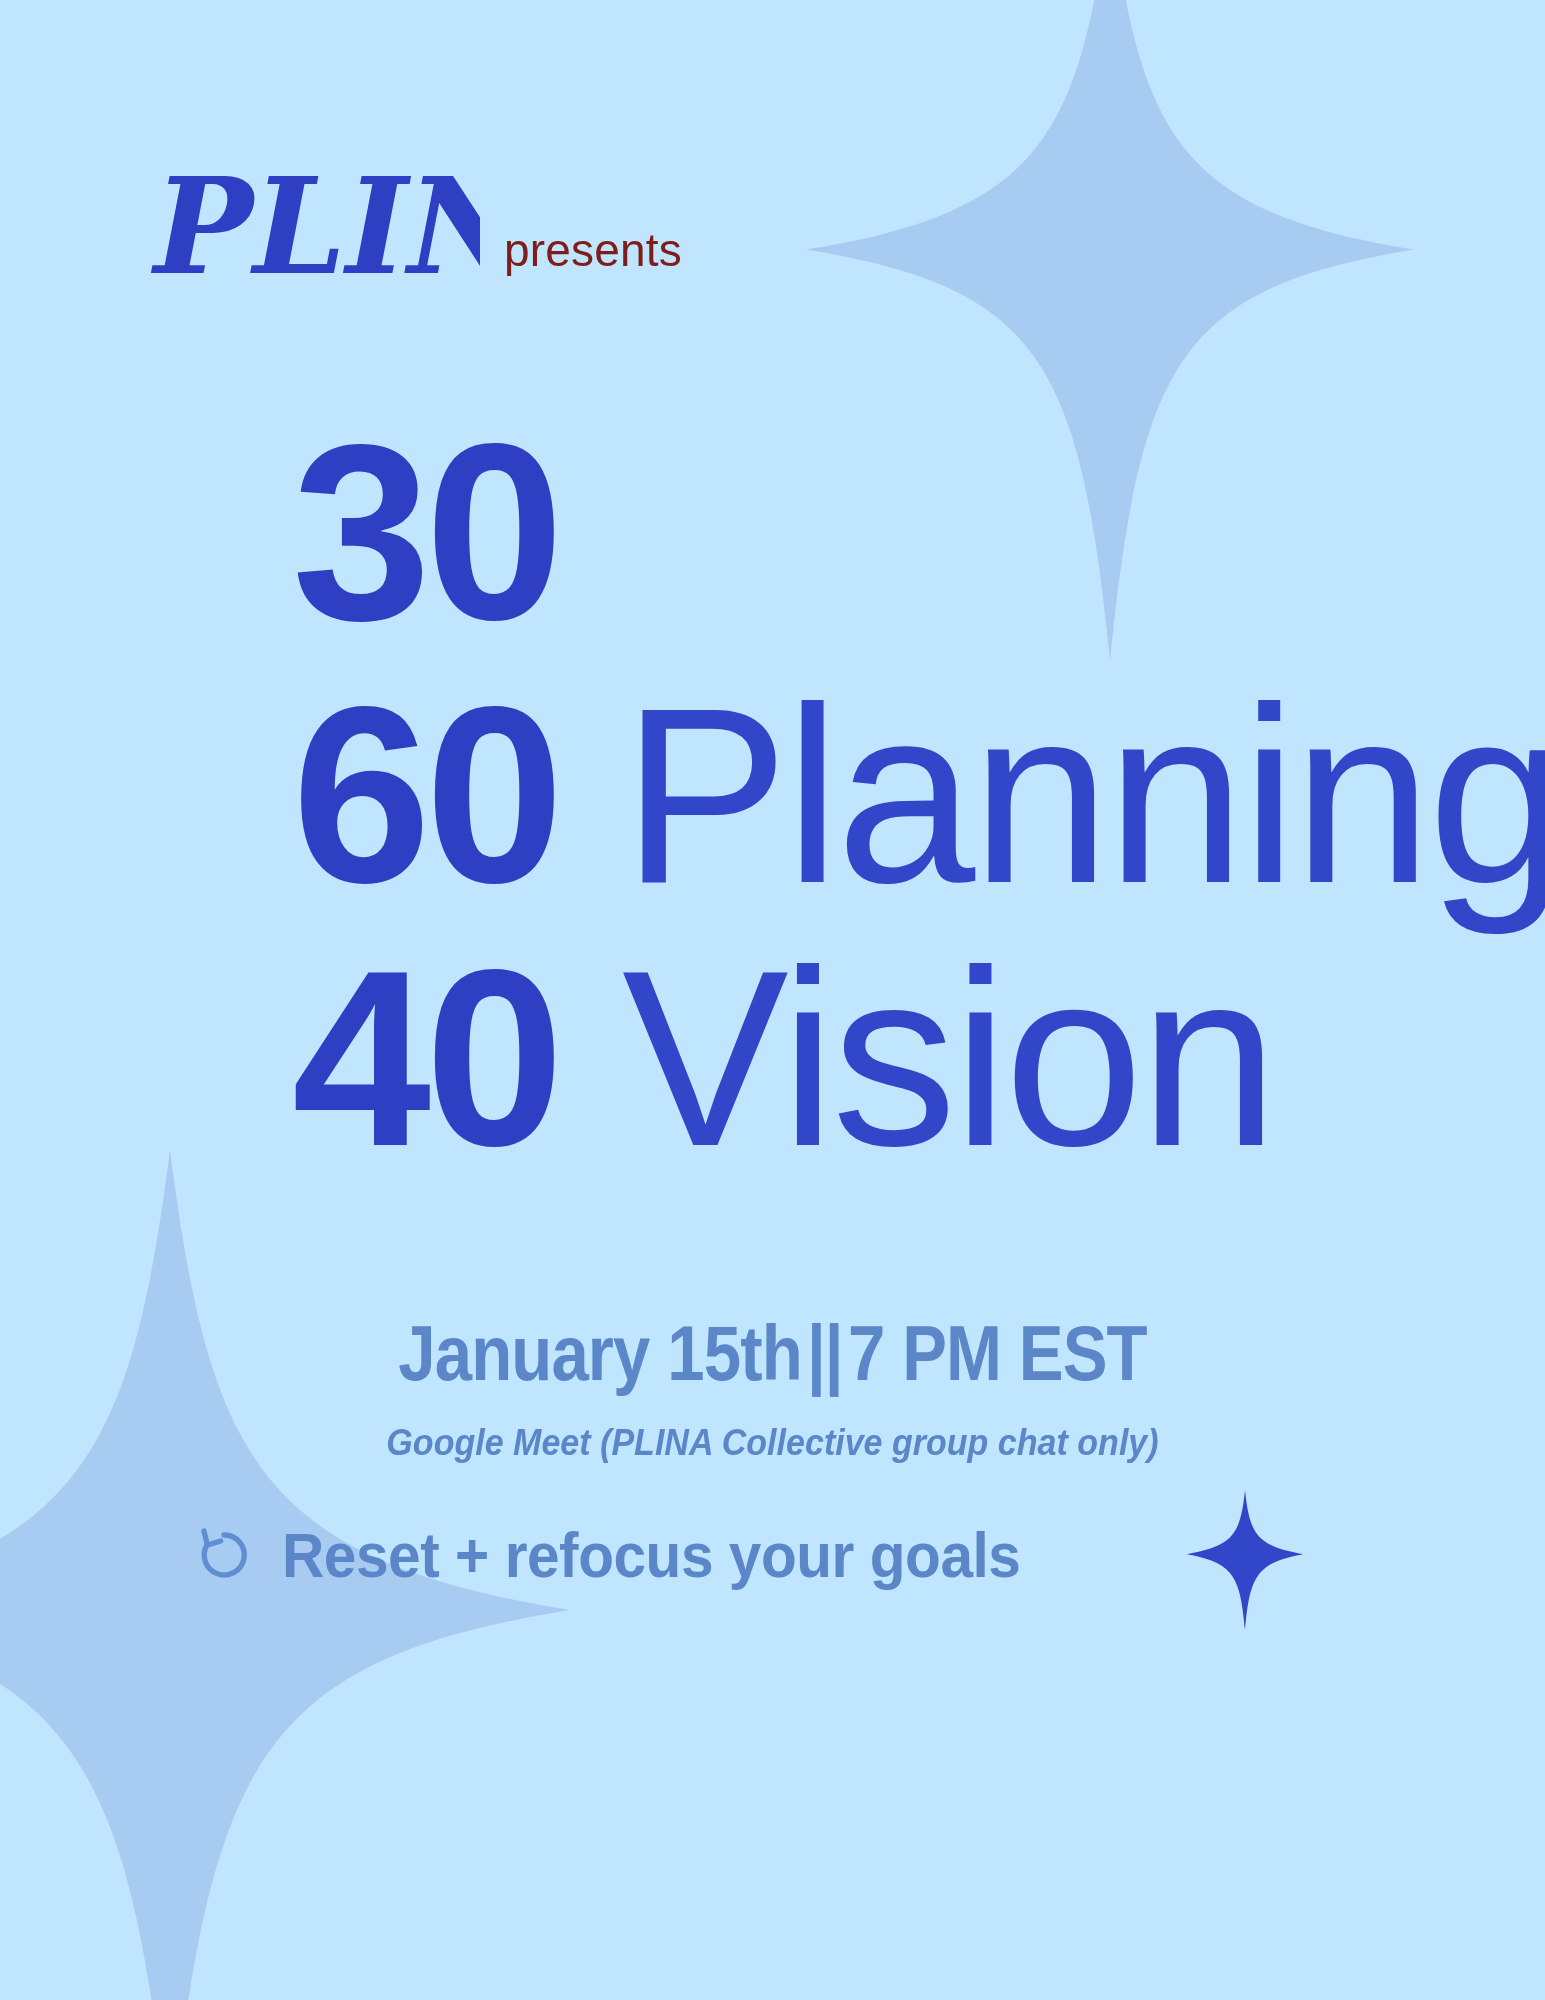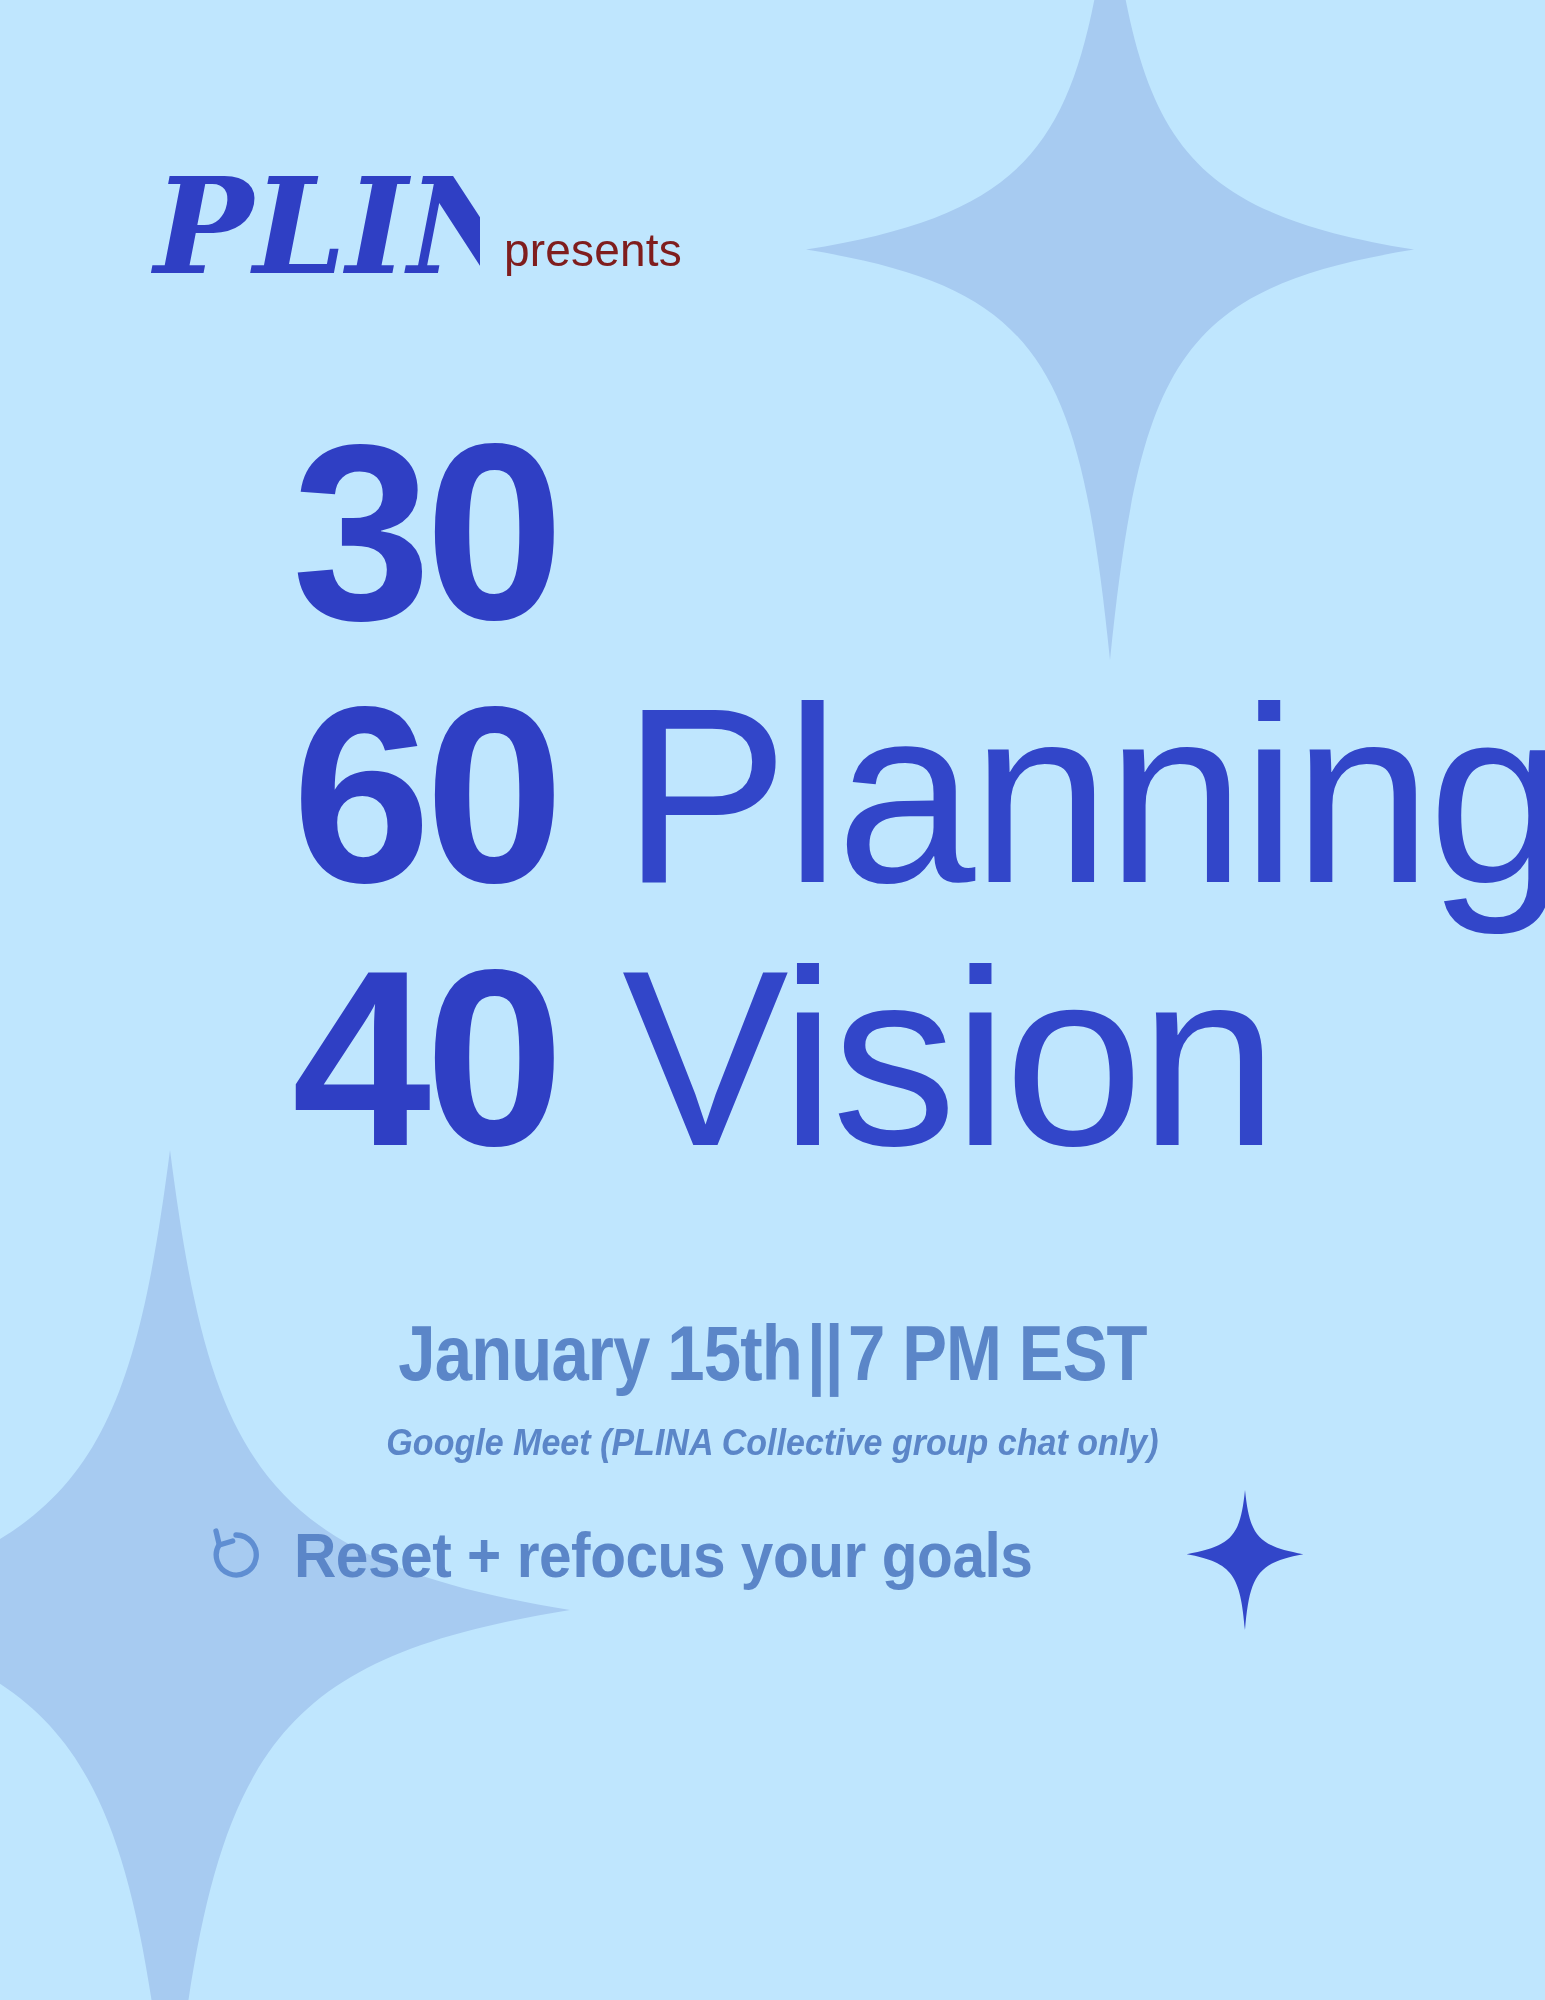--- a/index.html
+++ b/index.html
@@ -131,21 +131,21 @@
     font-weight: bold;
     font-style: italic;
     color: #5b86c8;
     white-space: nowrap;
     transform: scaleX(0.92);
   }
 
   
   .bullets {
     position: absolute;
-    left: 204px;
+    left: 192px;
     top: 1503px;
     width: 1160px;
   }
   .bullet {
     display: flex;
     align-items: center;
     height: 104px;
     gap: 26px;
   }
   .bullet-icon {

